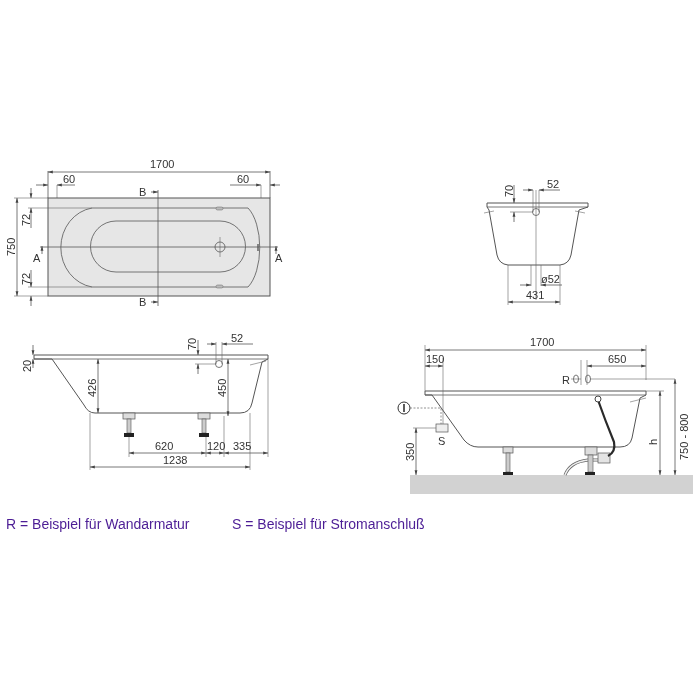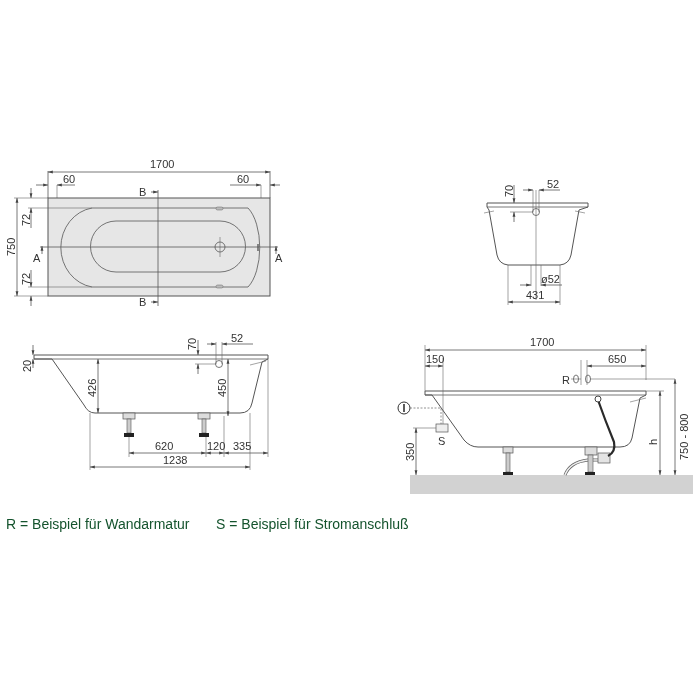--- a/index.html
+++ b/index.html
@@ -6,21 +6,21 @@
   body { width: 700px; height: 700px; position: relative; overflow: hidden;
          font-family: "Liberation Sans", sans-serif; color: #333333; }
   svg { position: absolute; left: 0; top: 0; }
   svg text { font-family: "Liberation Sans", sans-serif; fill: #333333; }
   .dim { font-size: 11px; }
   .ln { stroke: #555555; stroke-width: 0.8; fill: none; }
   .thin { stroke: #666666; stroke-width: 0.6; fill: none; }
   .tub { stroke: #555555; stroke-width: 1; fill: #ffffff; }
   .plate { stroke: #555555; stroke-width: 1; fill: #e6e6e6; }
   .floor { fill: #d2d2d2; stroke: none; }
-  .legend { position: absolute; top: 516px; font-size: 14px; color: #14532d; white-space: nowrap; }
+  .legend { position: absolute; top: 516px; font-size: 14px; color: #4c1d95; white-space: nowrap; }
 </style>
 </head>
 <body>
 
 <svg width="700" height="700" viewBox="0 0 700 700">
   <defs>
     <marker id="ar" viewBox="0 0 10 10" refX="10" refY="5" markerWidth="6" markerHeight="6" orient="auto-start-reverse">
       <path d="M0,2 L10,5 L0,8 z" fill="#444"></path>
     </marker>
   </defs>
@@ -213,13 +213,13 @@
     <line class="thin" x1="646" y1="391" x2="664" y2="391"></line>
     <line class="ln" x1="660" y1="391" x2="660" y2="475" marker-start="url(#ar)" marker-end="url(#ar)"></line>
     <text class="dim" x="0" y="0" transform="translate(657,445) rotate(-90)">h</text>
 
     <line class="ln" x1="675" y1="379" x2="675" y2="475" marker-start="url(#ar)" marker-end="url(#ar)"></line>
     <text class="dim" x="0" y="0" transform="translate(688,460) rotate(-90)">750 - 800</text>
   </g>
 </svg>
 
 <div class="legend" style="left:6px;">R = Beispiel für Wandarmatur</div>
-<div class="legend" style="left:216px;">S = Beispiel für Stromanschluß</div>
+<div class="legend" style="left:232px;">S = Beispiel für Stromanschluß</div>
 
 </body></html>

